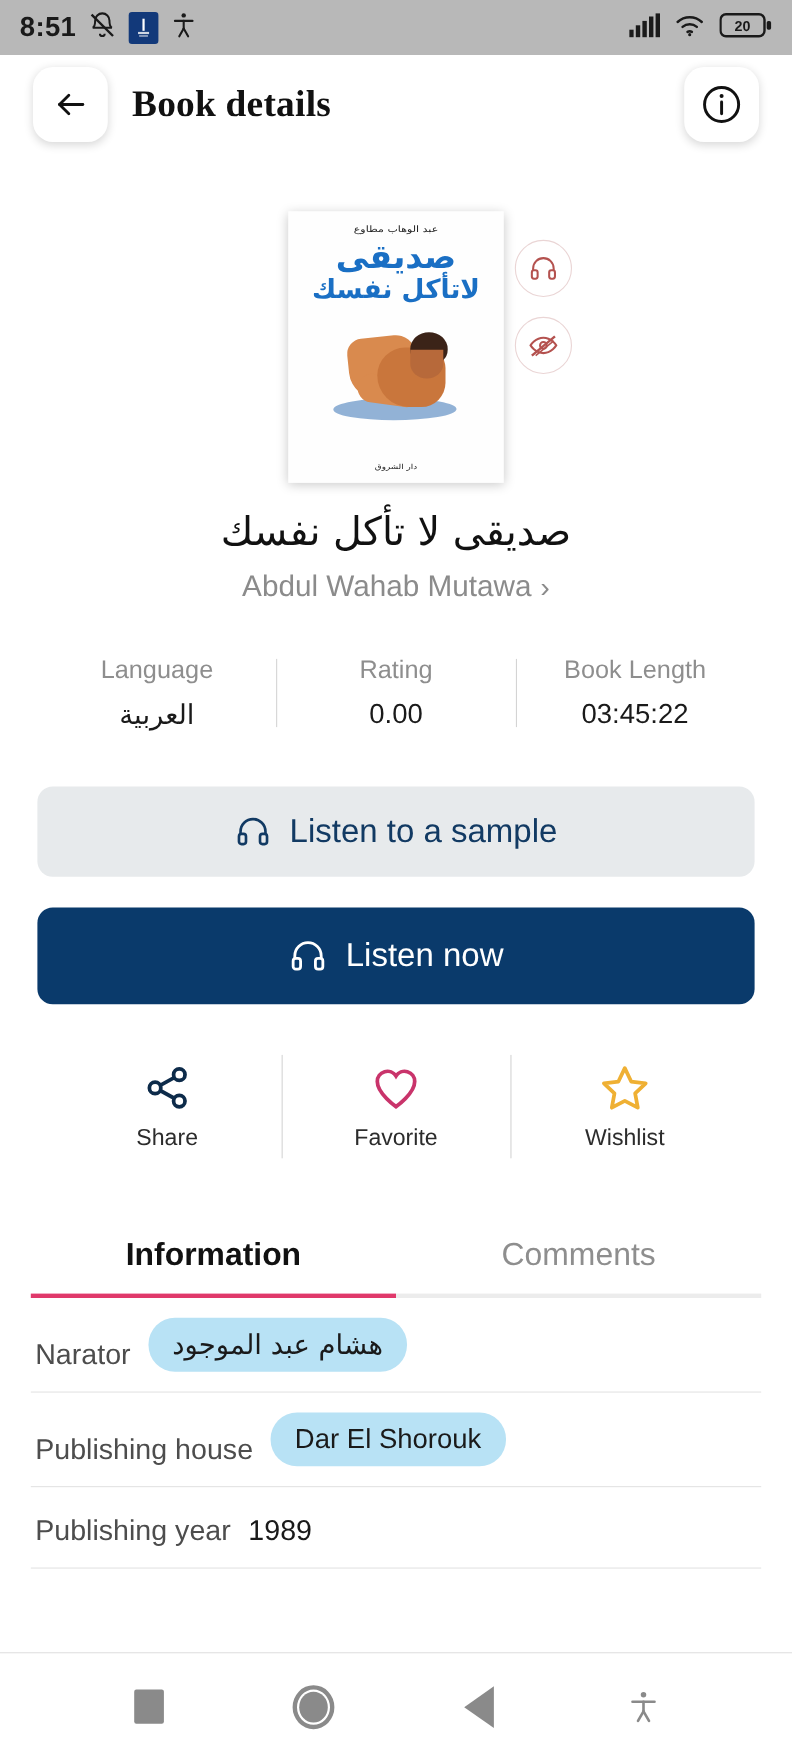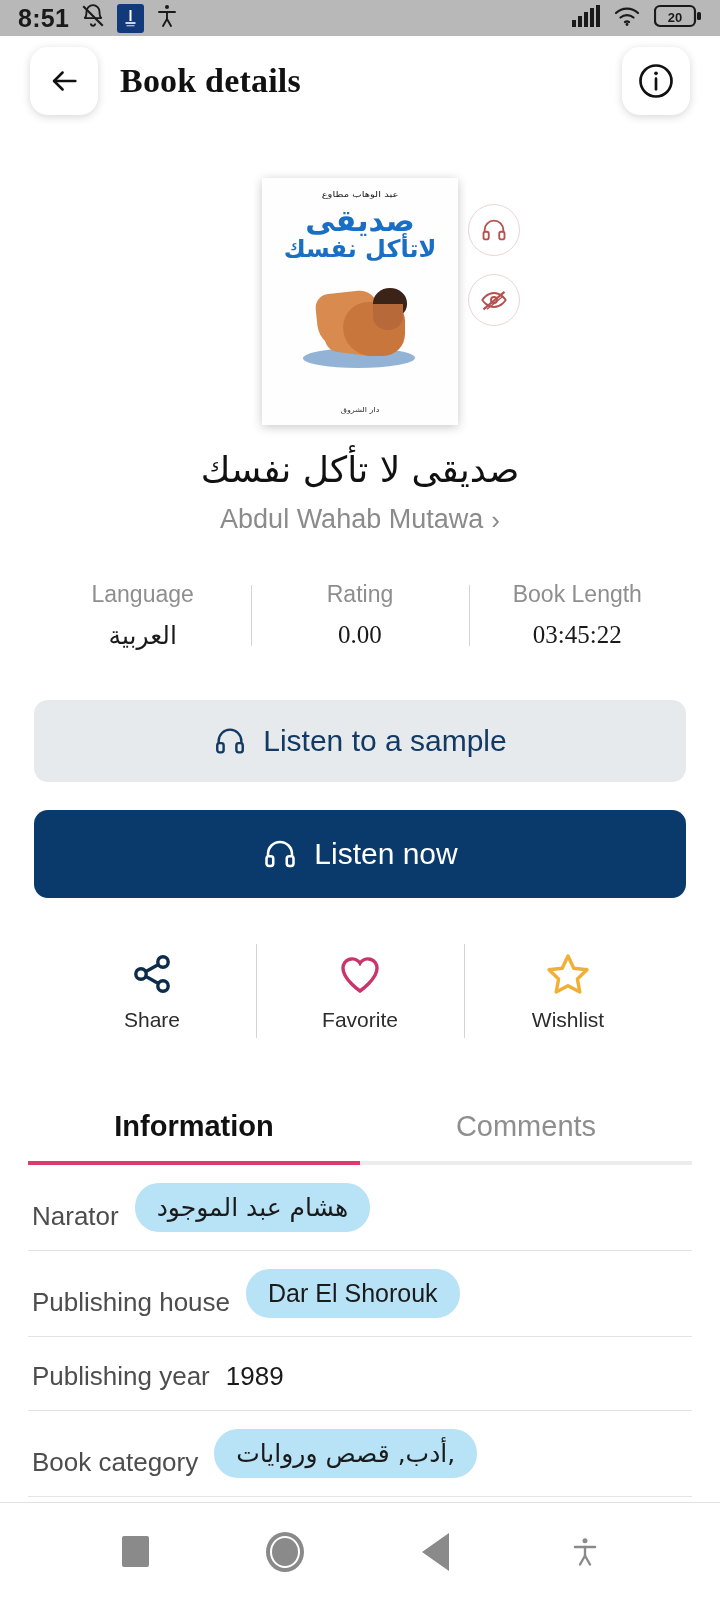--- a/index.html
+++ b/index.html
@@ -6,21 +6,21 @@
   html, body {
     width: 720px; height: 1600px;
     font-family: "Liberation Sans", sans-serif;
     background: #ffffff;
     overflow: hidden;
   }
   body { position: relative; }
 
   
   .statusbar {
-    height: 36px; background: #b8b8b8;
+    height: 50px; background: #b8b8b8;
     display: flex; align-items: center;
     padding: 0 18px; color: #1a1a1a;
   }
   .sb-left { display: flex; align-items: center; gap: 11px; }
   .sb-time { font-size: 25px; font-weight: 600; letter-spacing: .3px; }
   .sb-right { margin-left: auto; display: flex; align-items: center; gap: 13px; }
   .sb-icon { display: block; }
   .appbadge {
     width: 27px; height: 29px; background: #12397a;
     border-radius: 3px; display: flex; align-items: center;
@@ -127,21 +127,21 @@
   }
   .stat {
     flex: 1; text-align: center; position: relative;
     display: flex; flex-direction: column; gap: 13px;
   }
   .stat + .stat::before {
     content: ""; position: absolute; left: 0; top: 4px; bottom: 4px;
     width: 1px; background: #d4d4d4;
   }
   .stat-label { font-size: 23px; color: #8e8e8e; }
-  .stat-value { font-size: 25px; color: #1a1a1a; font-family: Liberation Serif, serif; }
+  .stat-value { font-size: 25px; color: #1a1a1a; }
 
   
   .btn-area { padding: 0 34px; margin-top: 50px; }
   .btn {
     width: 100%; height: 82px; border-radius: 14px; border: none;
     display: flex; align-items: center; justify-content: center;
     gap: 16px; cursor: pointer; font-size: 30px;
     font-family: "Liberation Sans", sans-serif;
   }
   .btn-sample { background: #e7eaec; color: #123a63; }
@@ -393,24 +393,20 @@
     <span class="chip">هشام عبد الموجود</span>
   </div>
   <div class="row">
     <span class="row-label">Publishing house</span>
     <span class="chip ltr">Dar El Shorouk</span>
   </div>
   <div class="row">
     <span class="row-label">Publishing year</span>
     <span class="row-value">1989</span>
   </div>
-  <div class="row">
-    <span class="row-label">Book category</span>
-    <span class="chip">أدب, قصص وروايات,</span>
-  </div>
 </div>
 
 <div class="navbar">
   <div class="navitem">
     <span class="nav-recents"></span>
   </div>
   <div class="navitem">
     <span class="nav-home"></span>
   </div>
   <div class="navitem">

